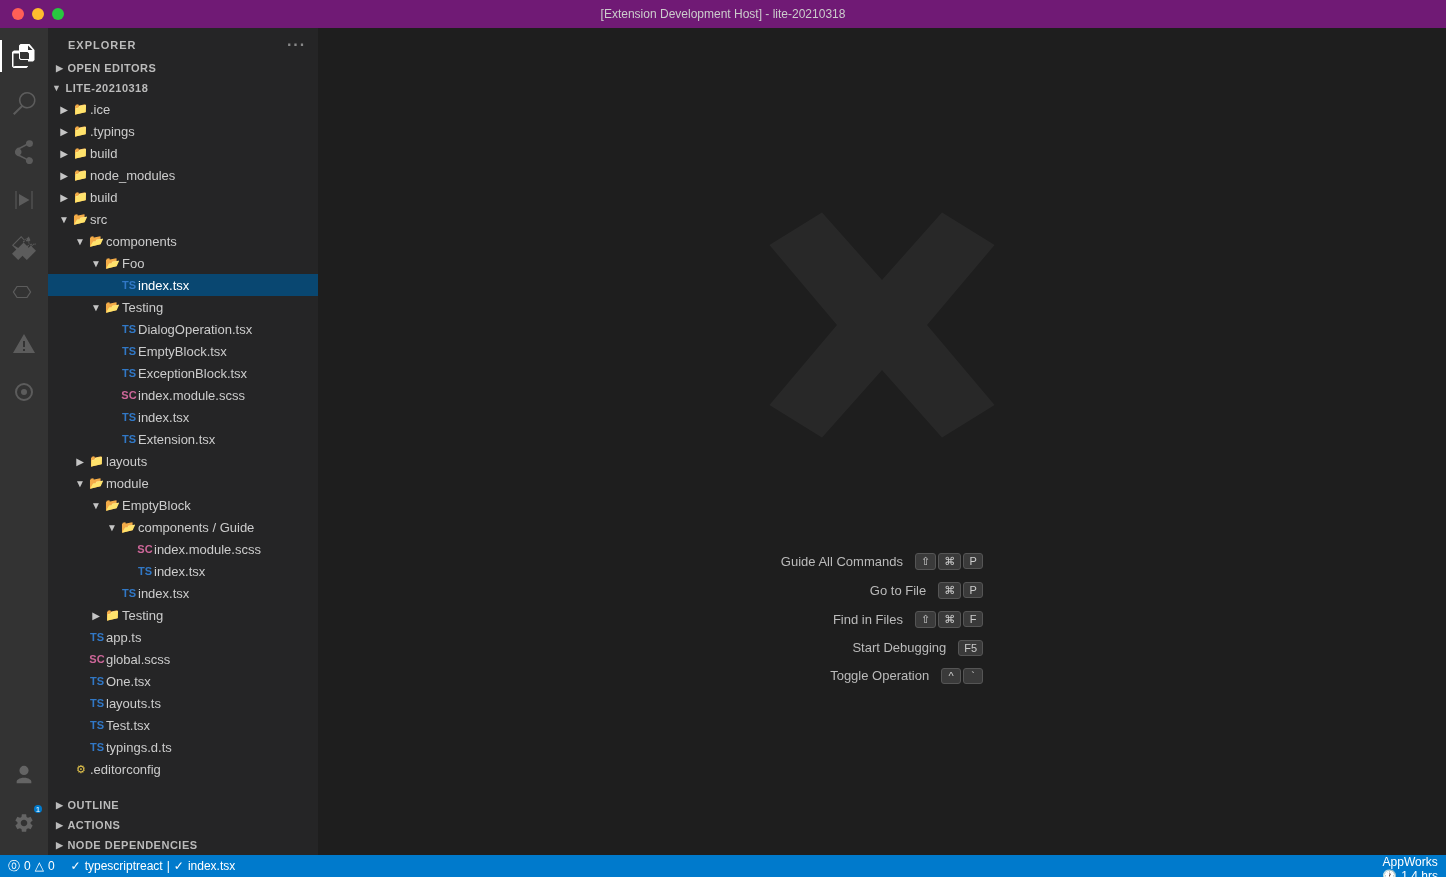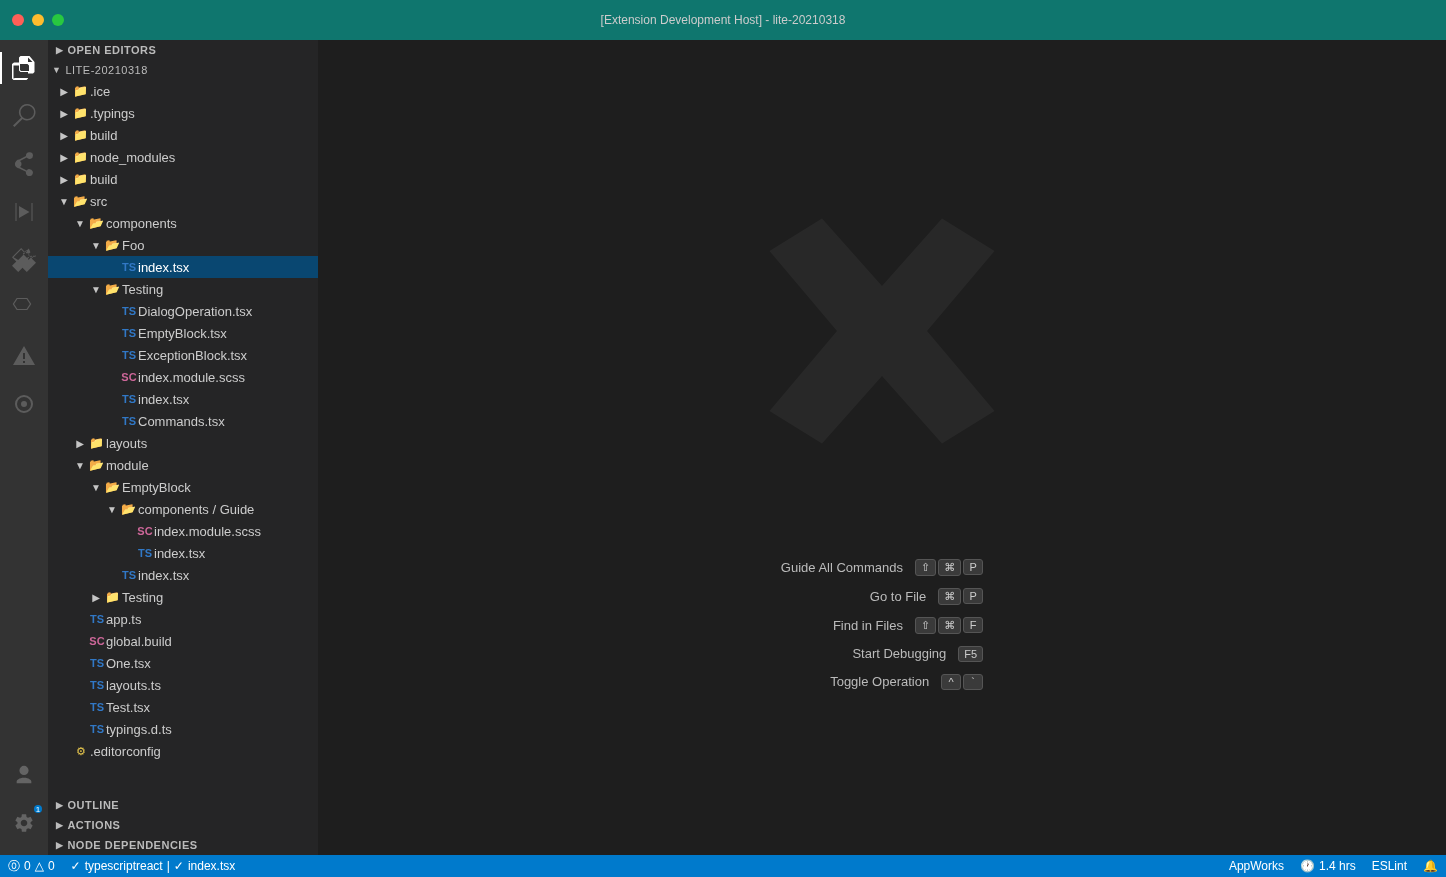--- a/index.html
+++ b/index.html
@@ -10,22 +10,22 @@
       font-family: -apple-system, 'Segoe UI', sans-serif;
       font-size: 13px;
       color: #cccccc;
       overflow: hidden;
       display: flex;
       flex-direction: column;
     }
 
     
     .titlebar {
-      height: 40px;
-      background: #0f766e;
+      height: 28px;
+      background: #701a75;
       display: flex;
       align-items: center;
       justify-content: center;
       flex-shrink: 0;
       position: relative;
     }
     .titlebar-traffic-lights {
       position: absolute;
       left: 12px;
       display: flex;
@@ -261,20 +261,21 @@
       display: flex;
       align-items: center;
       gap: 4px;
       cursor: pointer;
     }
     .status-right {
       margin-left: auto;
       display: flex;
       align-items: center;
       height: 100%;
+      flex-direction: column;
     }
   </style>
 </head>
 <body>
 
 <div class="titlebar">
   <div class="titlebar-traffic-lights">
     <div class="traffic-light traffic-close"></div>
     <div class="traffic-light traffic-min"></div>
     <div class="traffic-light traffic-max"></div>
@@ -336,32 +337,38 @@
       <div class="activity-icon" style="position:relative;">
         <svg width="22" height="22" viewBox="0 0 24 24" fill="currentColor" opacity="0.6">
           <path d="M19.14 12.94c.04-.3.06-.61.06-.94 0-.32-.02-.64-.07-.94l2.03-1.58a.49.49 0 0 0 .12-.61l-1.92-3.32a.49.49 0 0 0-.59-.22l-2.39.96a6.93 6.93 0 0 0-1.62-.94l-.36-2.54a.484.484 0 0 0-.48-.41h-3.84a.484.484 0 0 0-.47.41l-.36 2.54c-.59.24-1.13.57-1.62.94l-2.39-.96a.49.49 0 0 0-.59.22L2.74 8.87a.49.49 0 0 0 .12.61l2.03 1.58c-.05.3-.07.62-.07.94s.02.64.07.94l-2.03 1.58a.49.49 0 0 0-.12.61l1.92 3.32c.12.22.37.29.59.22l2.39-.96c.5.37 1.03.7 1.62.94l.36 2.54c.05.24.27.41.48.41h3.84c.24 0 .44-.17.47-.41l.36-2.54c.59-.24 1.13-.57 1.62-.94l2.39.96c.22.08.47 0 .59-.22l1.92-3.32a.49.49 0 0 0-.12-.61l-2.01-1.58zM12 15.6c-1.98 0-3.6-1.62-3.6-3.6s1.62-3.6 3.6-3.6 3.6 1.62 3.6 3.6-1.62 3.6-3.6 3.6z"></path>
         </svg>
         <span style="position:absolute;top:6px;right:6px;width:8px;height:8px;background:#007acc;border-radius:50%;font-size:8px;display:flex;align-items:center;justify-content:center;color:white;">1</span>
       </div>
     </div>
   </div>
 
   <div class="sidebar">
+    <div class="sidebar-header">
+      <span>Explorer</span>
+      <div class="sidebar-header-icons">
+        <span>···</span>
+      </div>
+    </div>
 
     <div class="sidebar-section">
       <div class="sidebar-section-title">
         <span style="font-size:9px;">▶</span>
         <span>Open Editors</span>
       </div>
     </div>
 
     <div class="sidebar-section">
       <div class="sidebar-section-title" style="padding-left:4px;">
         <span style="font-size:9px;">▼</span>
-        <span style="font-size:11px;font-weight:400;letter-spacing:0.5px;">LITE-20210318</span>
+        <span style="font-size:11px;font-weight:700;letter-spacing:0.5px;">LITE-20210318</span>
       </div>
     </div>
 
     <div class="tree-container">
 
       <div class="tree-item">
         <span class="tree-indent" style="width:8px;"></span>
         <span class="tree-arrow">▶</span>
         <span class="tree-icon folder-icon">📁</span>
         <span class="tree-label">.ice</span>
@@ -462,21 +469,21 @@
         <span class="tree-indent" style="width:56px;"></span>
         <span class="tree-arrow" style="width:16px;"></span>
         <span class="tree-icon ts-icon" style="font-size:11px;font-weight:bold;">TS</span>
         <span class="tree-label">index.tsx</span>
       </div>
 
       <div class="tree-item">
         <span class="tree-indent" style="width:56px;"></span>
         <span class="tree-arrow" style="width:16px;"></span>
         <span class="tree-icon ts-icon" style="font-size:11px;font-weight:bold;">TS</span>
-        <span class="tree-label">Commands.tsx</span>
+        <span class="tree-label">Extension.tsx</span>
       </div>
 
       <div class="tree-item">
         <span class="tree-indent" style="width:24px;"></span>
         <span class="tree-arrow">▶</span>
         <span class="tree-icon folder-icon">📁</span>
         <span class="tree-label">layouts</span>
       </div>
 
       <div class="tree-item">
@@ -532,21 +539,21 @@
         <span class="tree-indent" style="width:24px;"></span>
         <span class="tree-arrow" style="width:16px;"></span>
         <span class="tree-icon ts-icon" style="font-size:11px;font-weight:bold;">TS</span>
         <span class="tree-label">app.ts</span>
       </div>
 
       <div class="tree-item">
         <span class="tree-indent" style="width:24px;"></span>
         <span class="tree-arrow" style="width:16px;"></span>
         <span class="tree-icon scss-icon" style="font-size:11px;font-weight:bold;">SC</span>
-        <span class="tree-label">global.build</span>
+        <span class="tree-label">global.scss</span>
       </div>
 
       <div class="tree-item">
         <span class="tree-indent" style="width:24px;"></span>
         <span class="tree-arrow" style="width:16px;"></span>
         <span class="tree-icon ts-icon" style="font-size:11px;font-weight:bold;">TS</span>
         <span class="tree-label">One.tsx</span>
       </div>
 
       <div class="tree-item">

